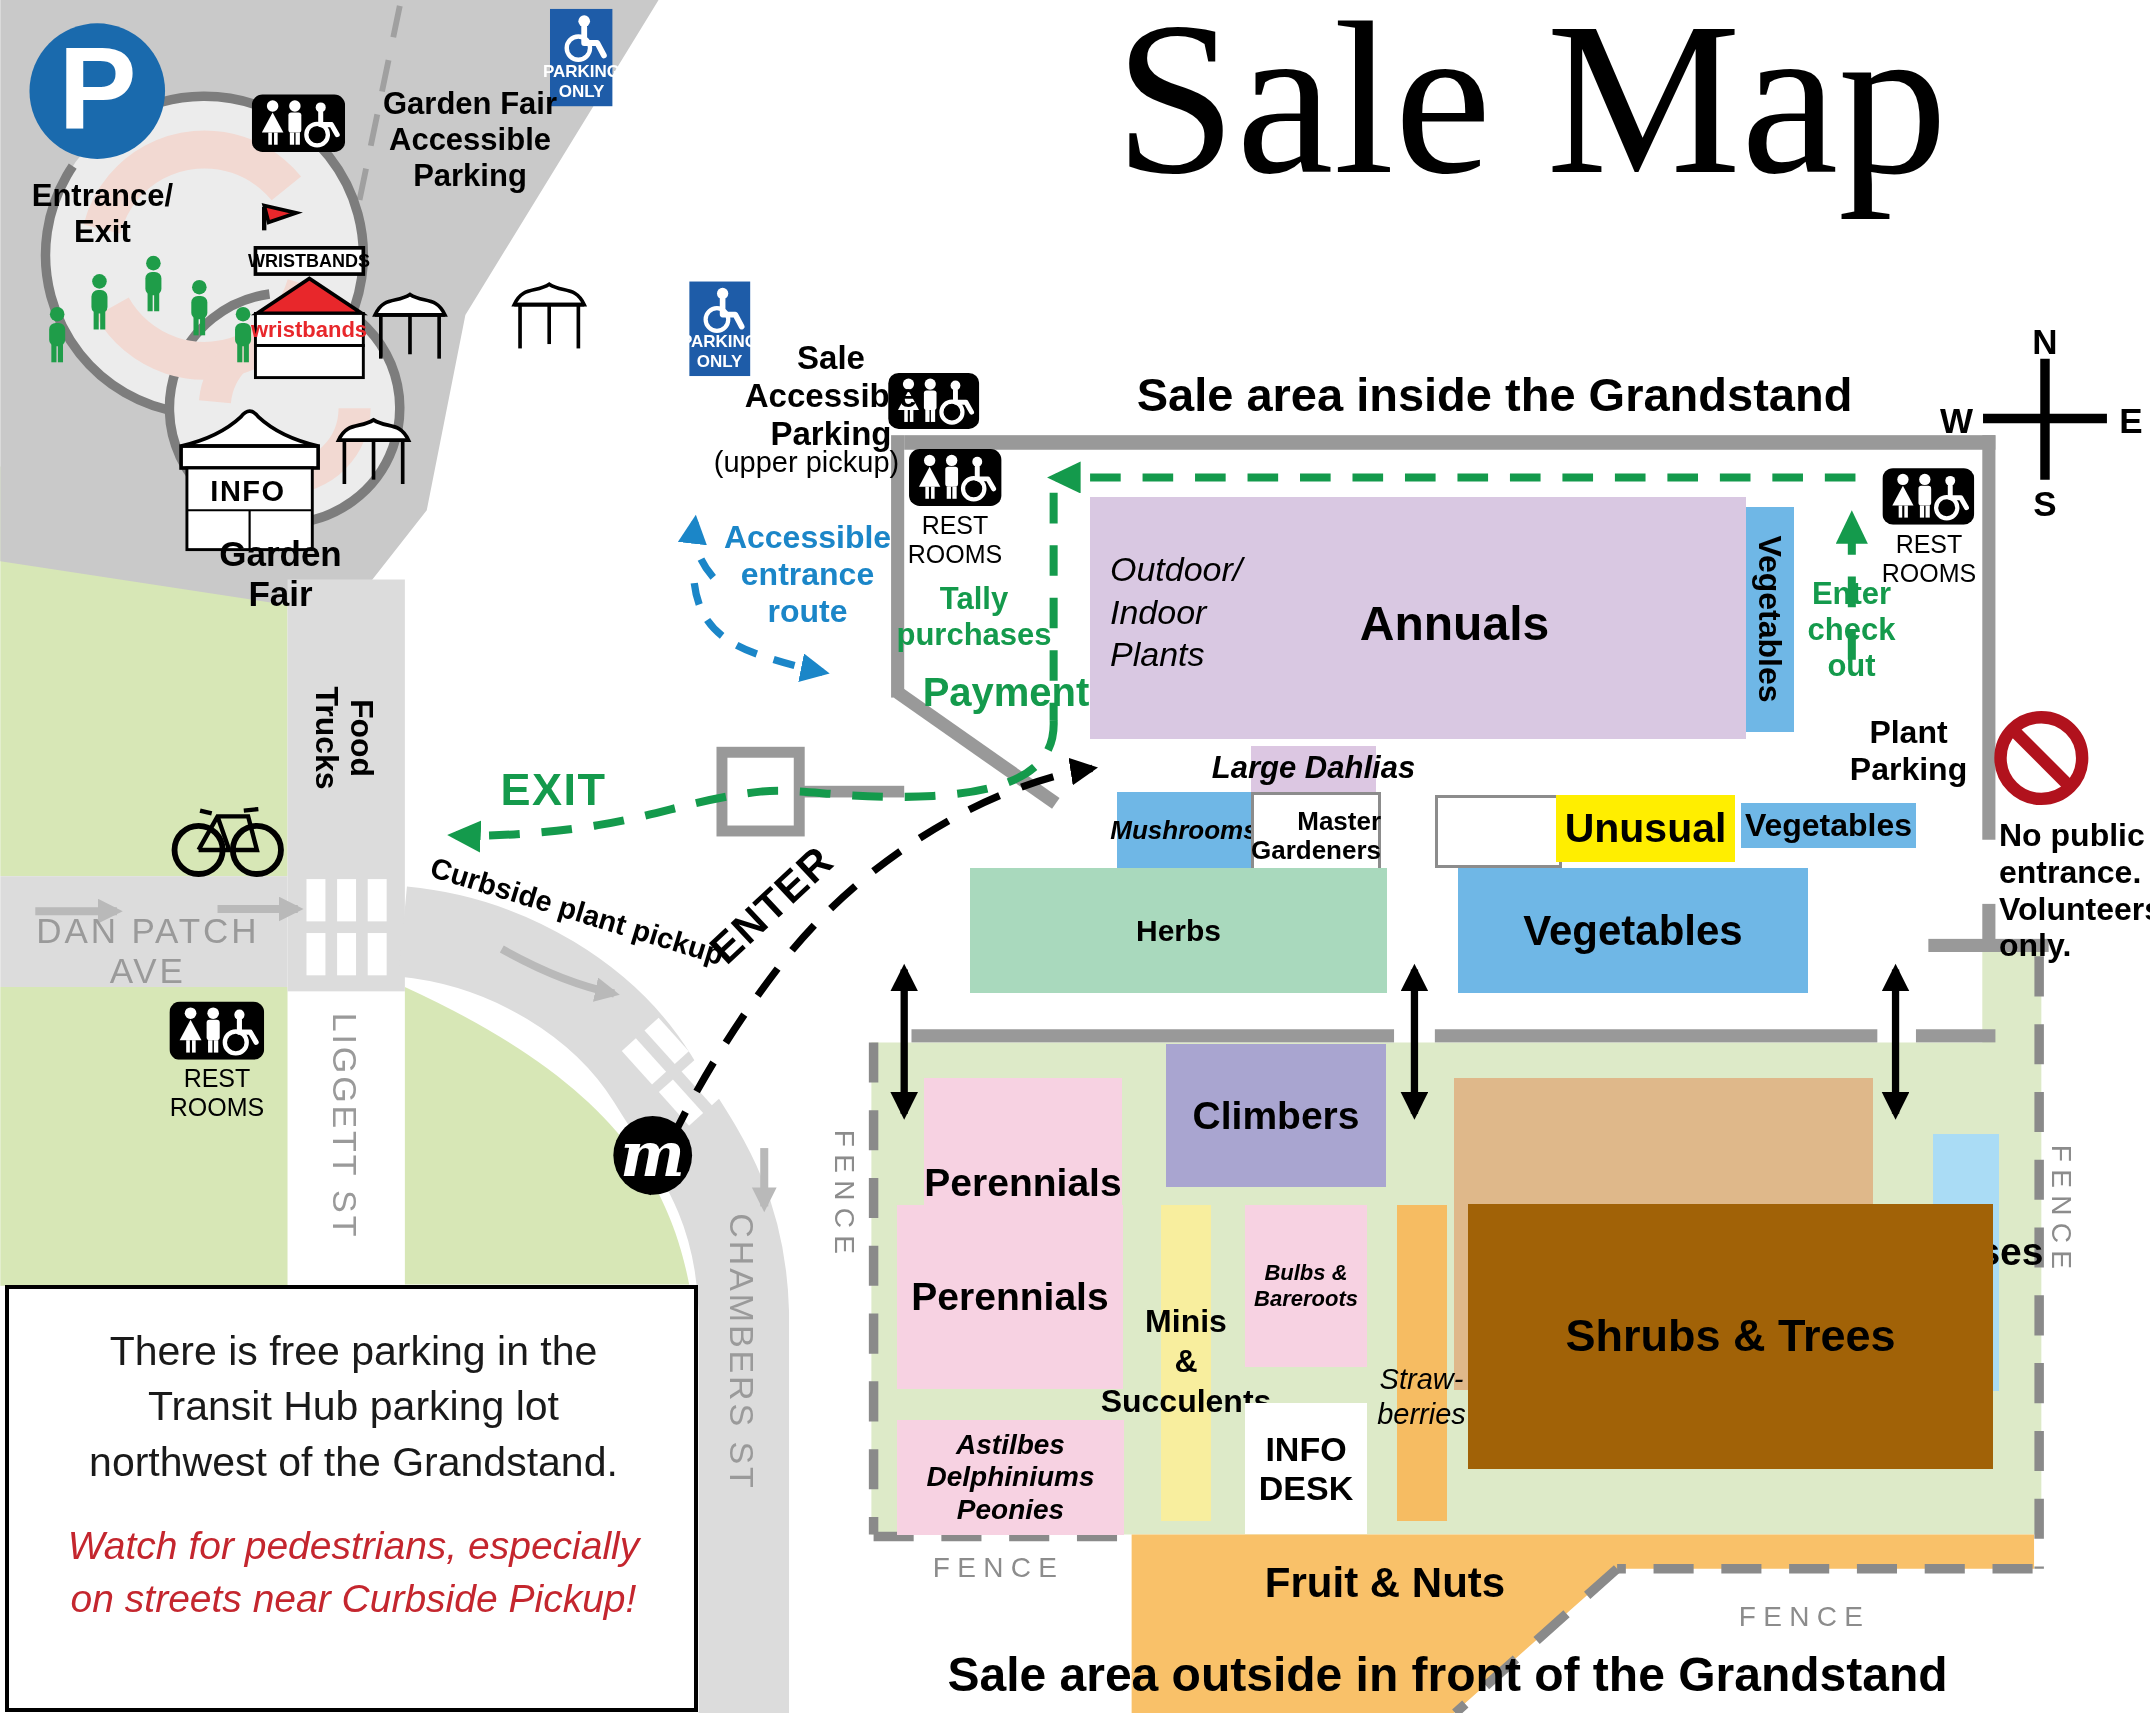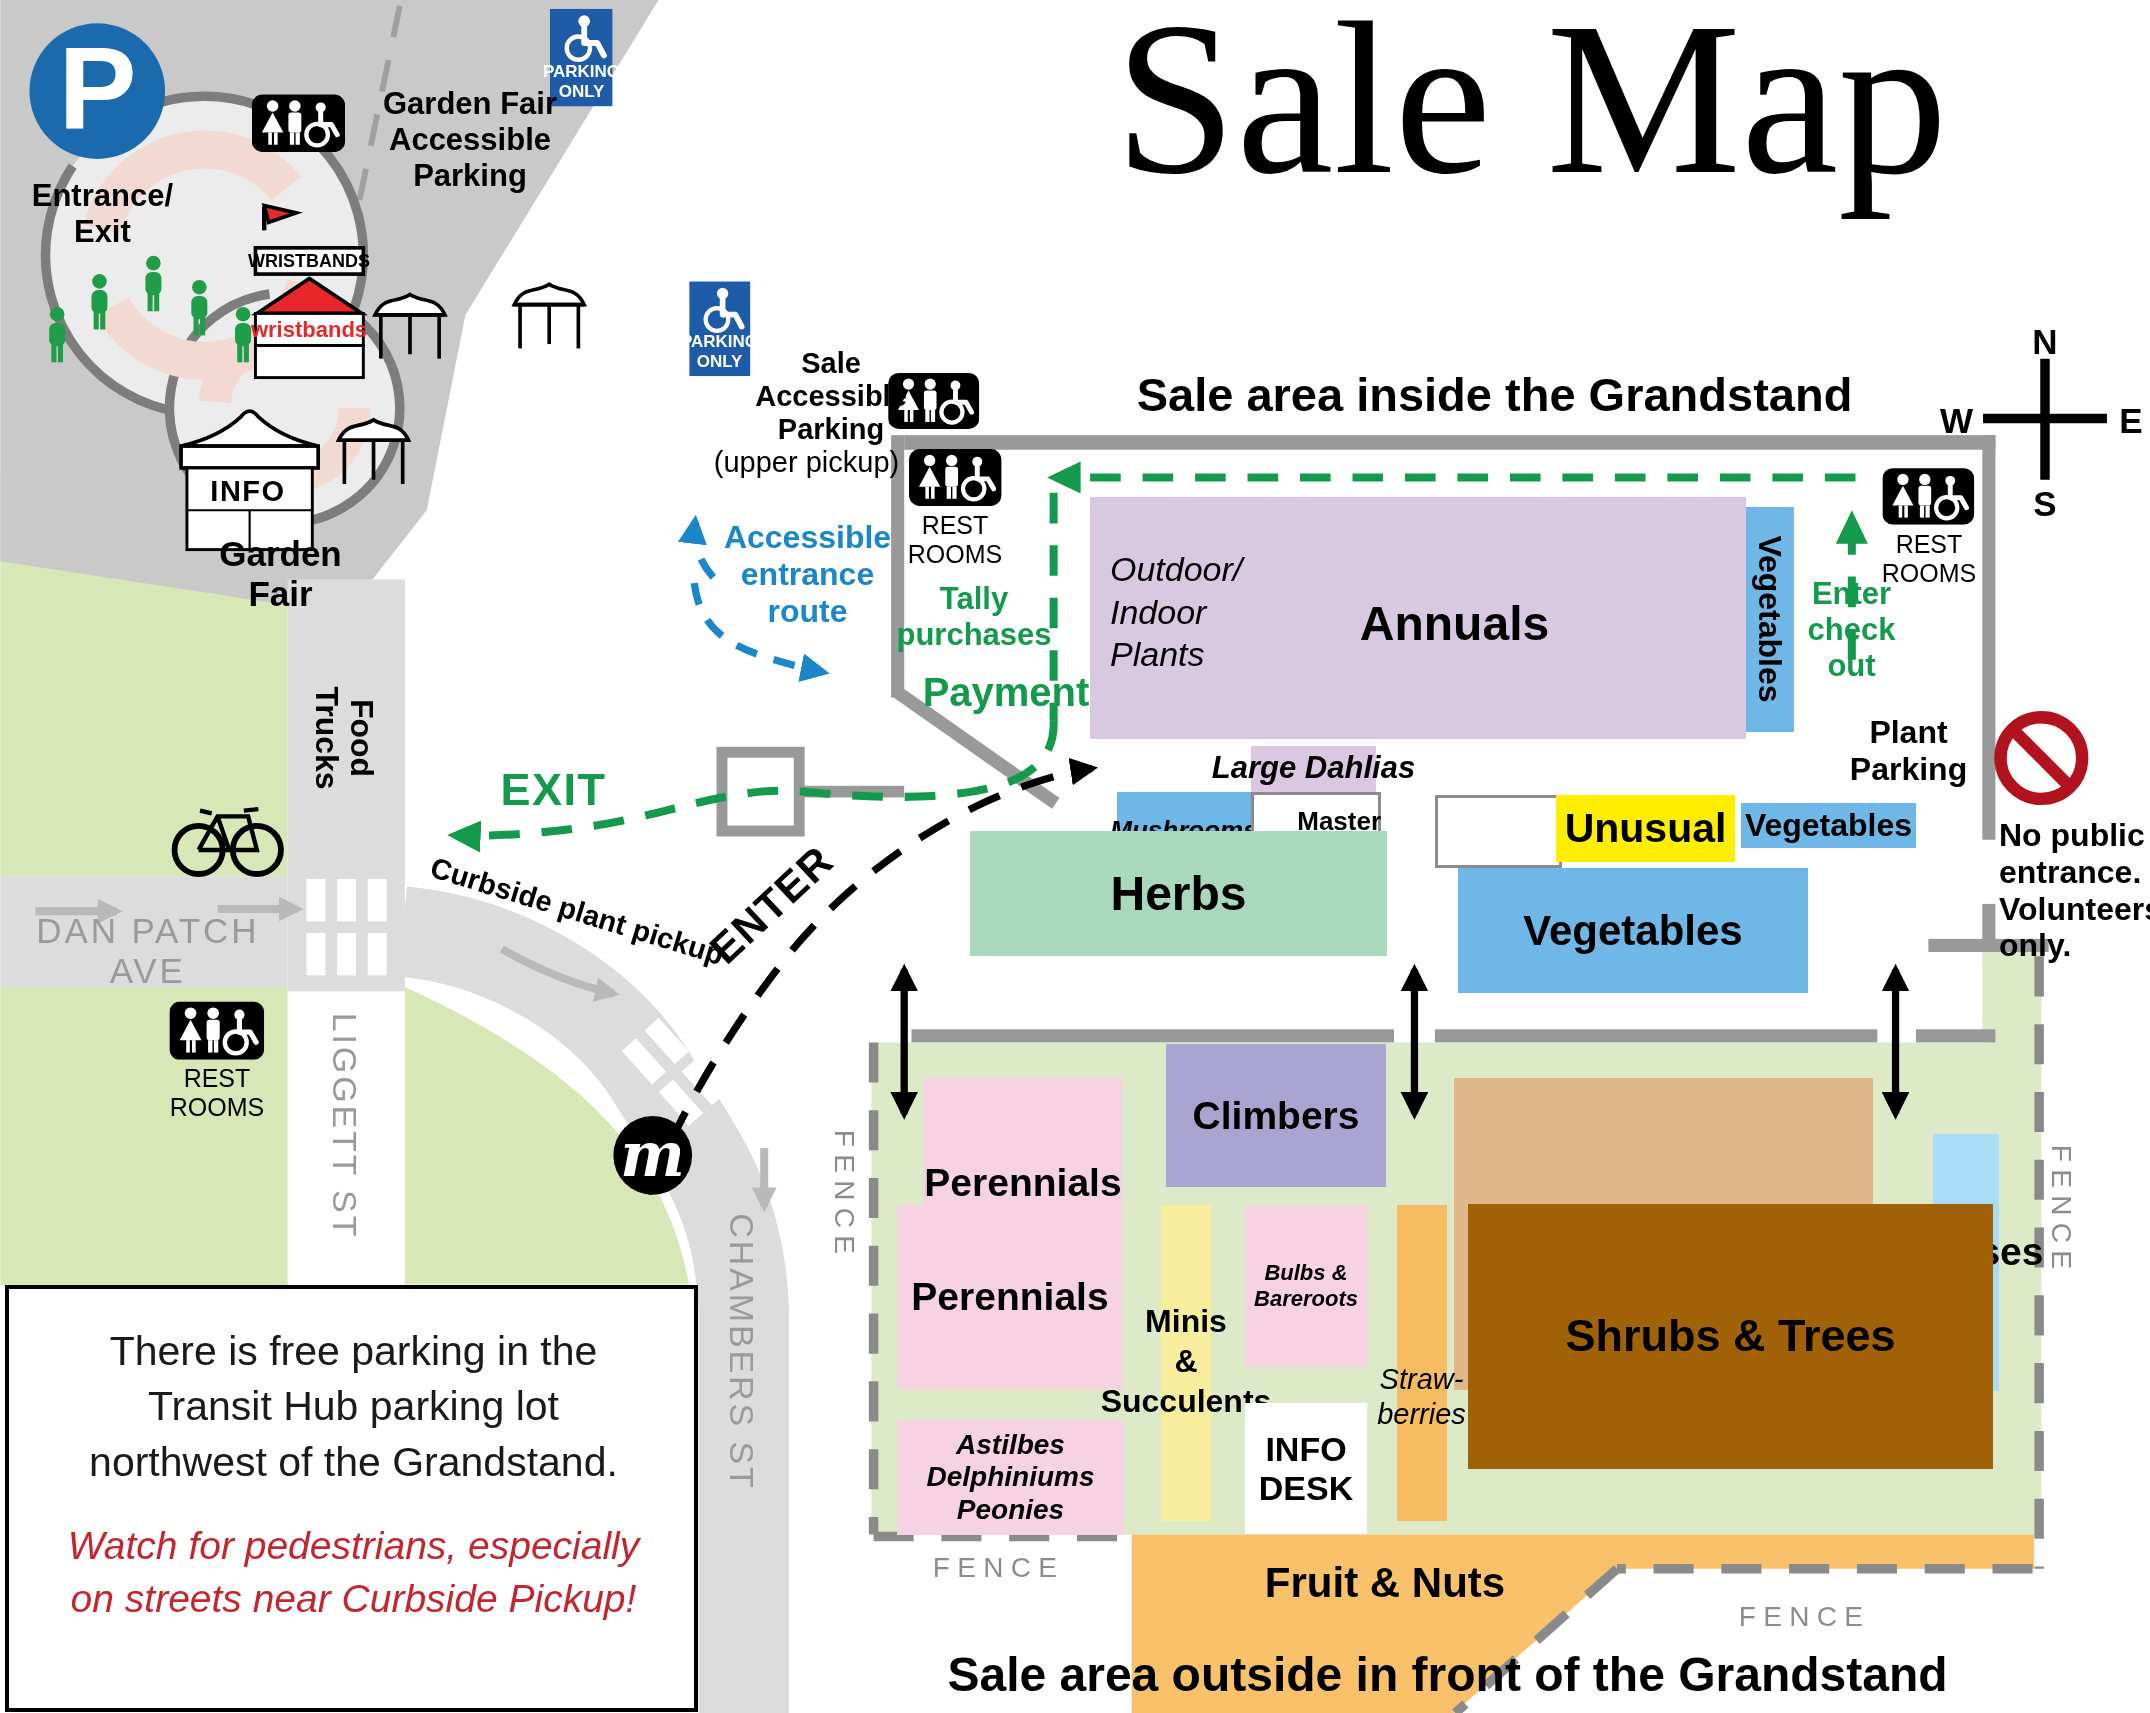--- a/index.html
+++ b/index.html
@@ -254,21 +254,21 @@
 ONLY</div>
   <div class="abs ctr b pre" style="left:688px;top:330px;width:63px;height:44px;font-size:17px;color:#fff;line-height:1.15;">PARKING
 ONLY</div>
   <div class="abs ctr b" style="left:255px;top:250px;width:108px;height:23px;font-size:18px;letter-spacing:0;">WRISTBANDS</div>
   <div class="abs ctr b" style="left:255px;top:316px;width:108px;height:28px;font-size:22px;color:#e8272b;">wristbands</div>
   <div class="abs ctr b" style="left:197px;top:474px;width:102px;height:34px;font-size:29px;letter-spacing:1.5px;">INFO</div>
   <div class="abs ctr b pre" style="left:211px;top:532px;width:139px;height:84px;font-size:35px;">Garden
 Fair</div>
 
   <div class="abs" style="left:678px;top:273px;width:222px;height:215px;background:#d2d2d2;z-index:-1;"></div>
-  <div class="abs ctr b pre" style="left:758px;top:348px;width:146px;height:96px;font-size:29px;">Sale
+  <div class="abs ctr b pre" style="left:758px;top:348px;width:146px;height:96px;font-size:33px;">Sale
 Accessible
 Parking</div>
   <div class="abs ctr" style="left:709px;top:445px;width:195px;height:35px;font-size:29px;">(upper pickup)</div>
   <div class="abs ctr b pre blu" style="left:718px;top:518px;width:179px;height:113px;font-size:32px;">Accessible
 entrance
 route</div>
 
   <div class="abs ctr pre" style="left:907px;top:510px;width:96px;height:60px;font-size:25px;line-height:1.15;">REST
 ROOMS</div>
   <div class="abs ctr pre" style="left:1881px;top:529px;width:96px;height:60px;font-size:25px;line-height:1.15;">REST
@@ -315,21 +315,21 @@
 
   <div class="booth c-dahl" style="left:1251px;top:746px;width:125px;height:47px;"></div>
   <div class="abs ctr it nw" style="left:1204px;top:749px;width:219px;height:38px;font-size:31px;font-weight:bold;">Large Dahlias</div>
   <div class="booth c-blue it" style="left:1117px;top:792px;width:134px;height:77px;font-size:26px;">Mushrooms</div>
   <div class="booth c-white pre" style="left:1251px;top:792px;width:124px;height:82px;font-size:26px;text-align:right;">Master
 Gardeners</div>
   <div class="booth c-white" style="left:1435px;top:795px;width:121px;height:67px;"></div>
   <div class="booth c-unus" style="left:1556px;top:795px;width:179px;height:67px;font-size:41px;">Unusual</div>
   <div class="booth c-blue" style="left:1741px;top:803px;width:175px;height:45px;font-size:32px;">Vegetables</div>
 
-  <div class="booth c-herb" style="left:970px;top:831px;width:417px;height:125px;font-size:48px;">Herbs</div>
+  <div class="booth c-herb" style="left:970px;top:868px;width:417px;height:125px;font-size:30px;">Herbs</div>
   <div class="booth c-blue" style="left:1458px;top:868px;width:350px;height:125px;font-size:42px;">Vegetables</div>
 
   <div class="booth c-climb" style="left:1166px;top:1044px;width:220px;height:143px;font-size:39px;">Climbers</div>
   <div class="booth c-pink" style="left:924px;top:1078px;width:198px;height:210px;font-size:39px;">Perennials</div>
   <div class="booth c-tan" style="left:1454px;top:1078px;width:419px;height:312px;font-size:42px;">Native Perennials</div>
   <div class="booth c-grass" style="left:1933px;top:1134px;width:66px;height:257px;"></div>
   <div class="abs ctr b nw" style="left:1870px;top:1226px;width:193px;height:51px;font-size:39px;">Grasses</div>
   <div class="booth c-pink" style="left:897px;top:1205px;width:226px;height:184px;font-size:39px;">Perennials</div>
   <div class="booth c-yel" style="left:1161px;top:1205px;width:50px;height:316px;"></div>
   <div class="abs ctr b pre" style="left:1094px;top:1282px;width:184px;height:157px;font-size:32px;line-height:1.25;">Minis

